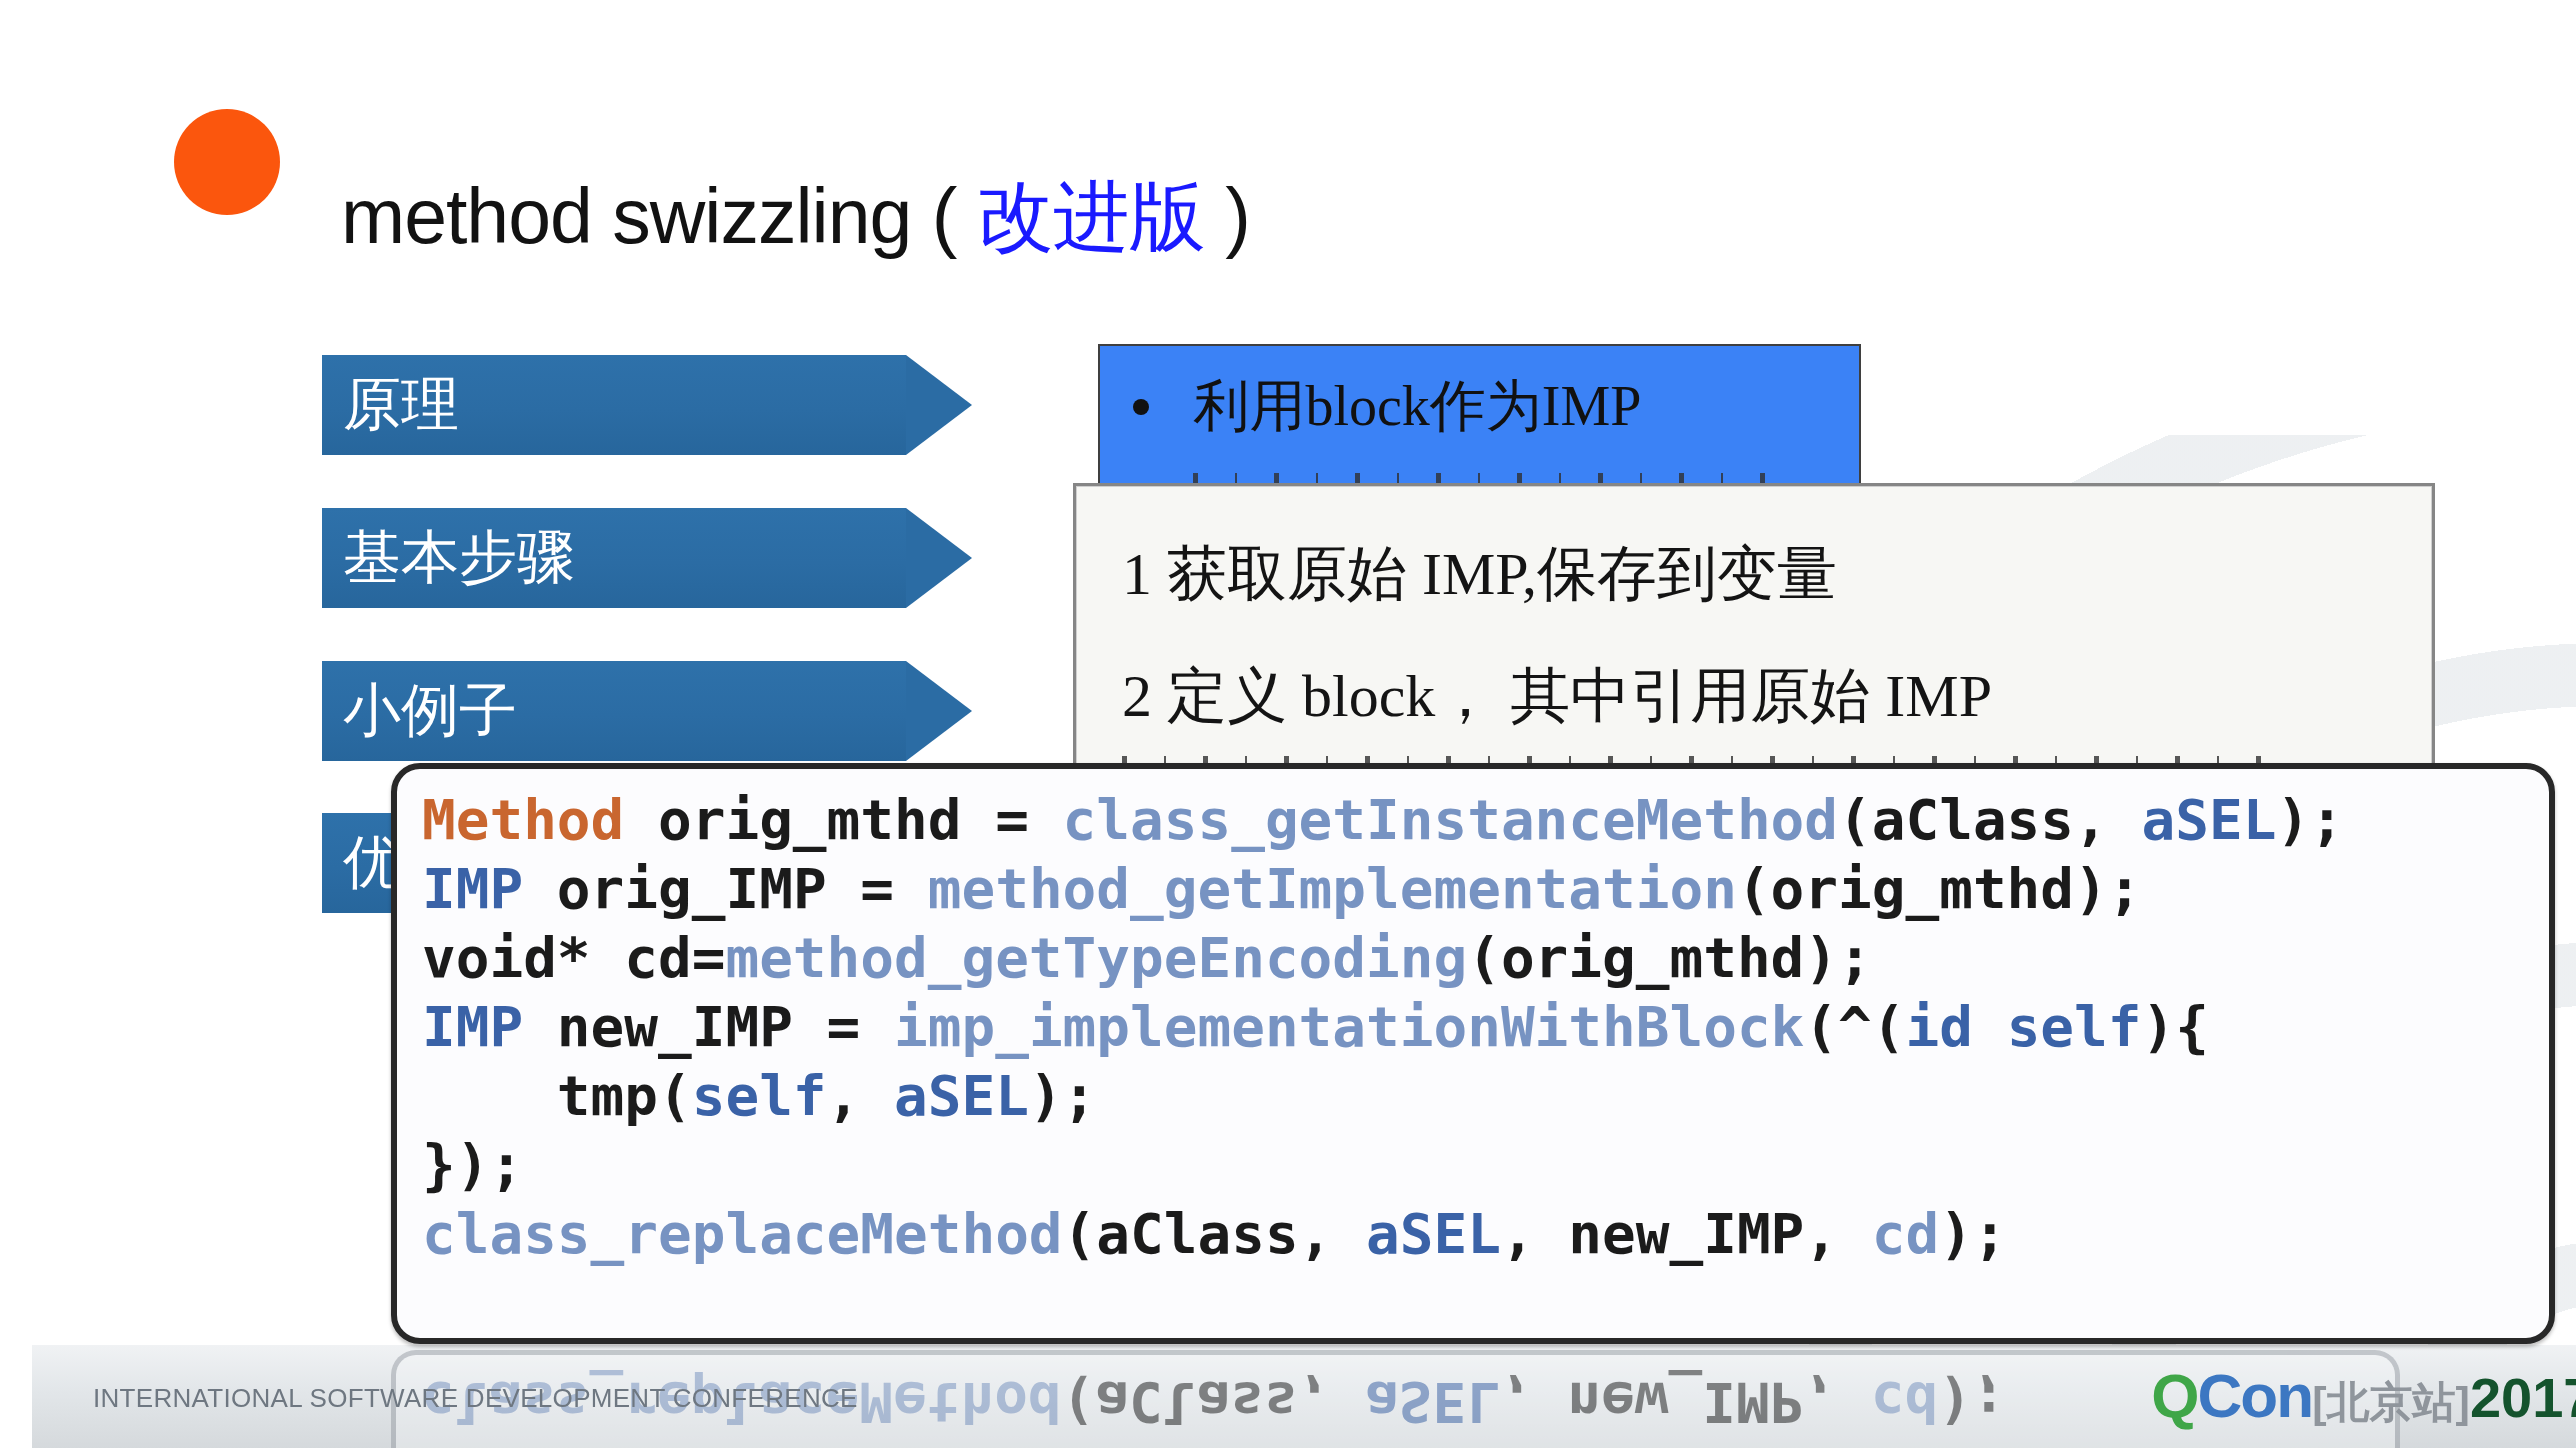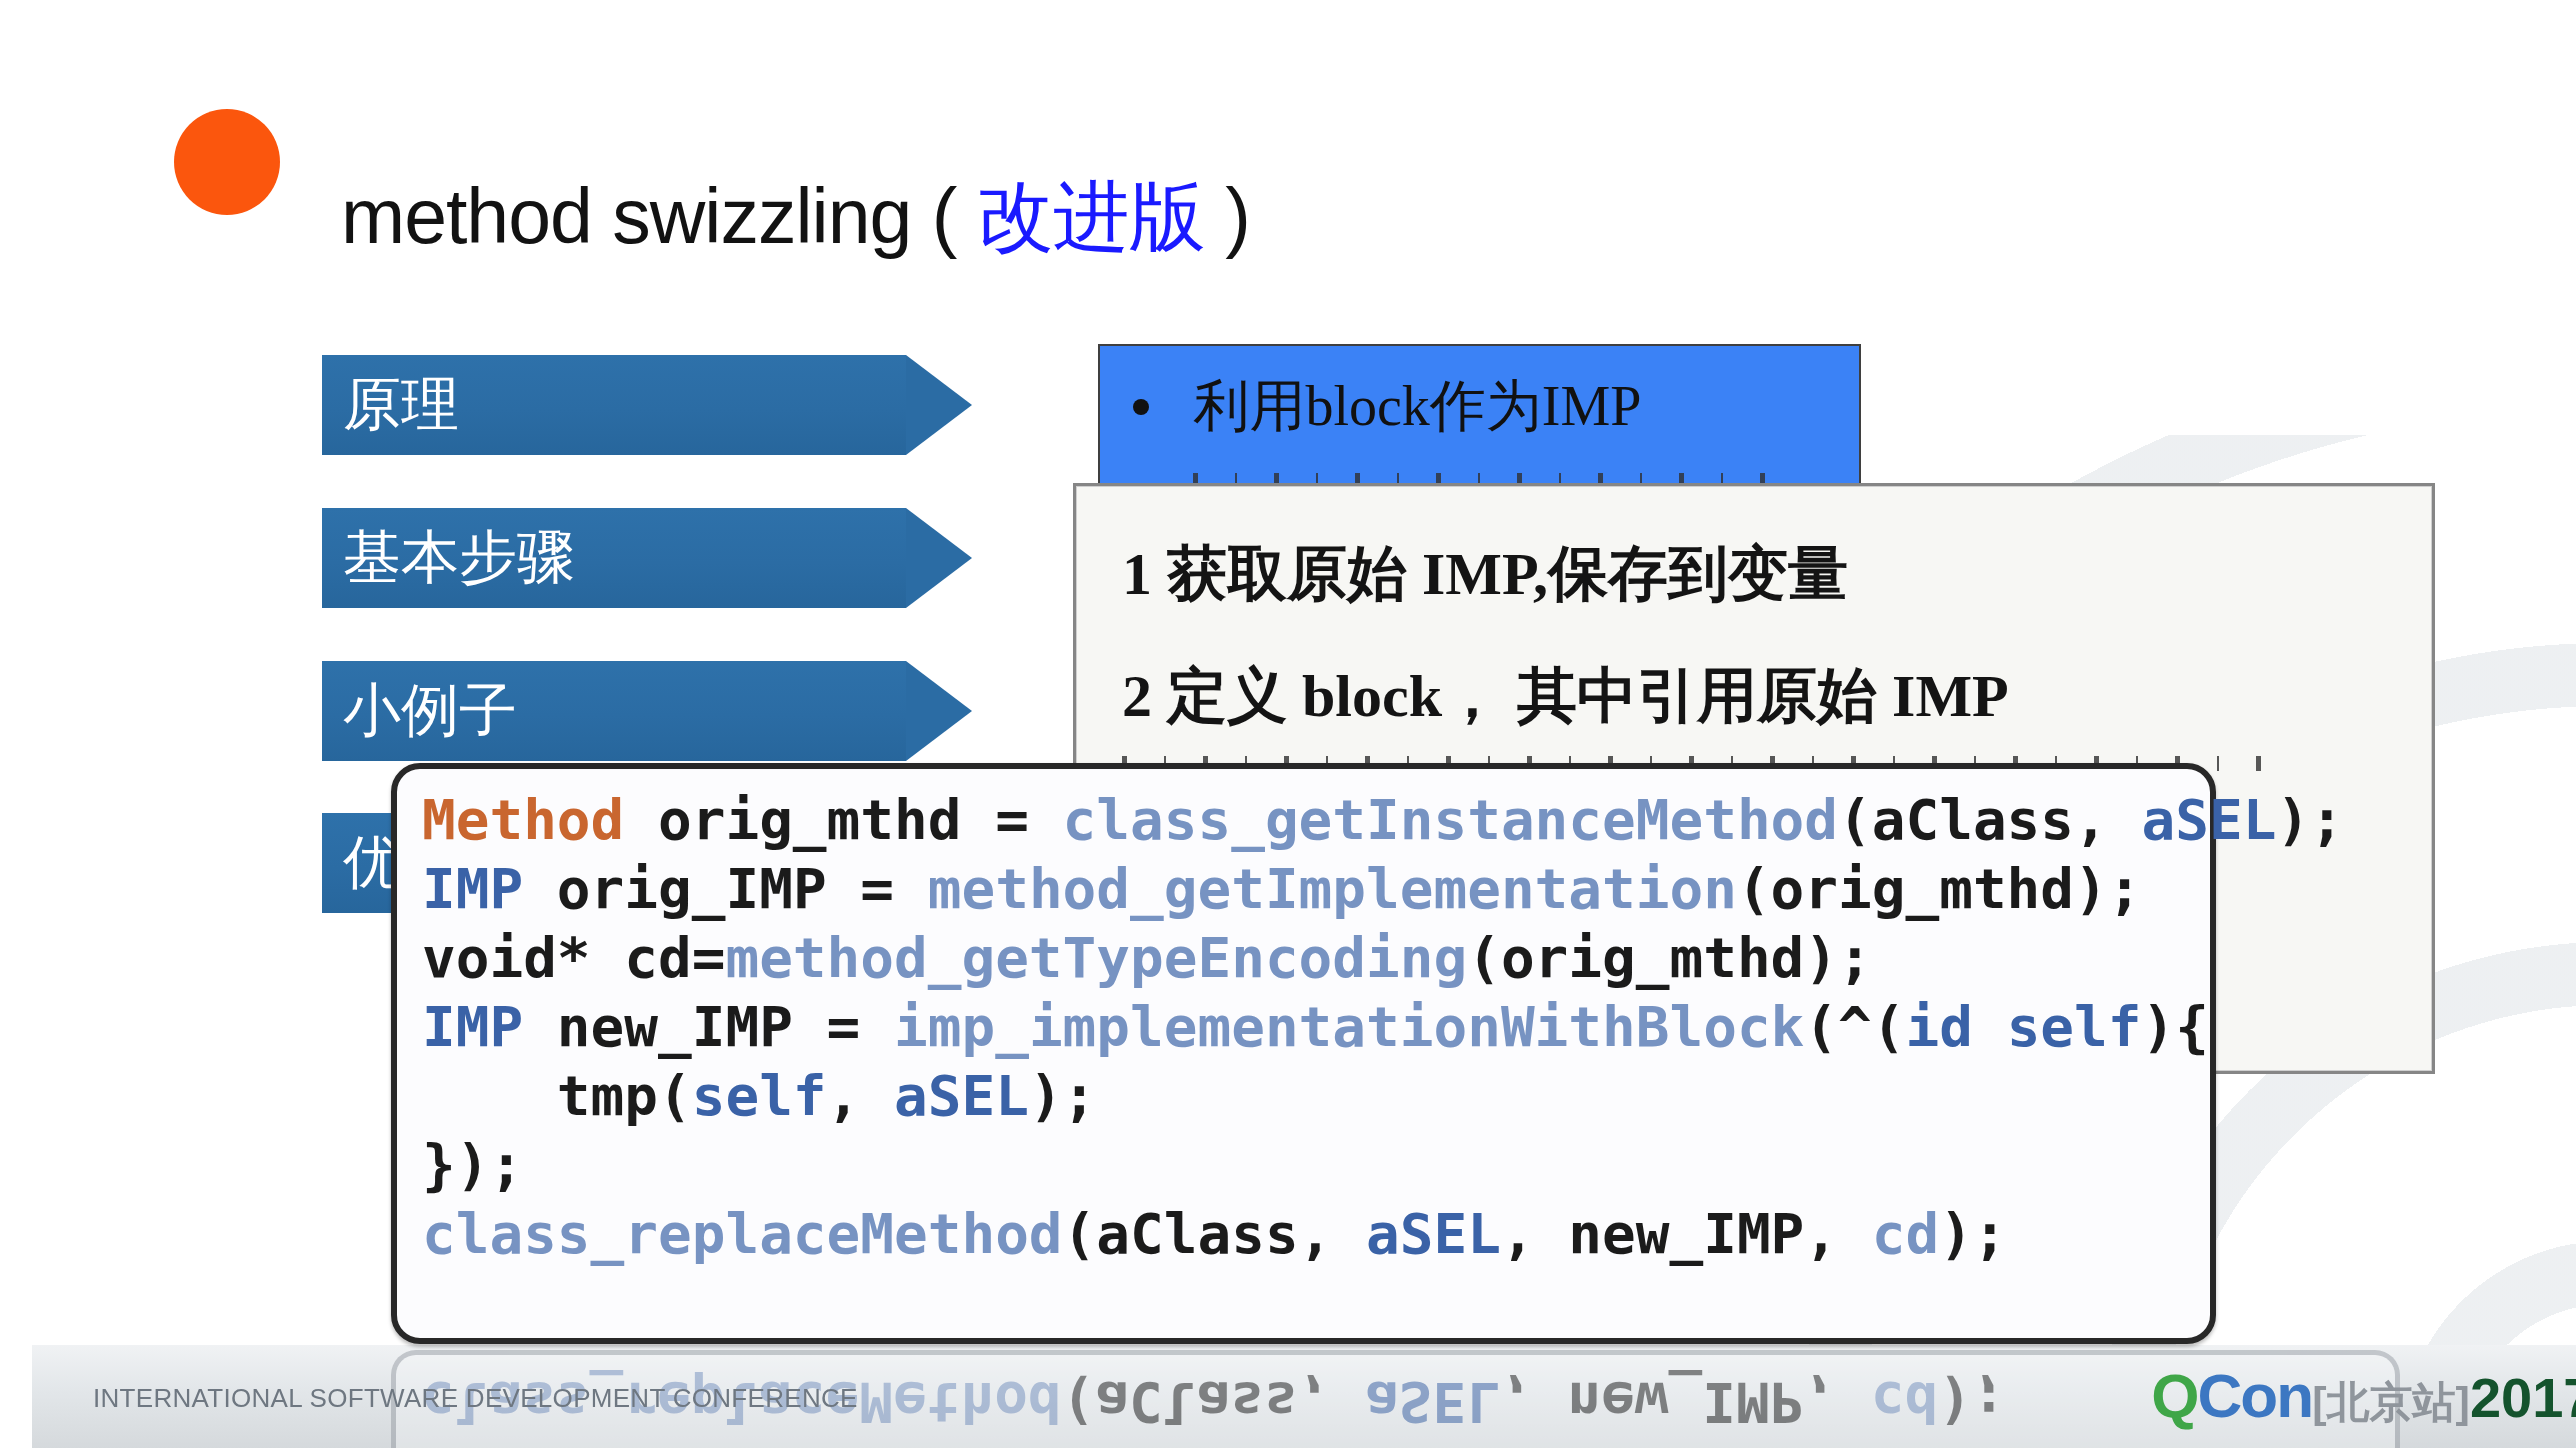--- a/index.html
+++ b/index.html
@@ -42,27 +42,27 @@
   .bullet-dot{width:16.4px;height:16.4px;border-radius:50%;background:#111;margin-right:44px;flex:0 0 auto;}
   .bullet-text{font-family:"Liberation Serif","DejaVu Serif",serif;font-size:56px;color:#111;white-space:pre;}
   .clip-marks{position:absolute;opacity:.8;
     background:repeating-linear-gradient(90deg,#2f2f2f 0 4.8px,transparent 4.8px 42px,#2f2f2f 42px 44px,transparent 44px 81px);}
   .bullet-box .clip-marks{left:93px;top:127px;width:580px;height:12.6px;}
 
   
   .steps-box{position:absolute;left:1041px;top:483px;width:1356px;height:585px;z-index:5;
     background:#f7f7f4;border:3.9px solid #868686;box-shadow:0 0 0 1px #cfcfcf inset;}
   .step-line{position:absolute;left:46px;white-space:pre;
-    font-family:"Liberation Serif","DejaVu Serif",serif;font-weight:700;font-size:60px;color:#141414;}
+    font-family:"Liberation Serif","DejaVu Serif",serif;font-weight:400;font-size:60px;color:#141414;}
   .step-line:nth-of-type(1){top:48px;}
   .step-line:nth-of-type(2){top:170px;}
   .steps-box .clip-marks{left:46px;top:270px;width:1140px;height:14.5px;}
 
   
-  .code-box{position:absolute;left:359px;top:763px;width:1825px;height:581px;z-index:6;
+  .code-box{position:absolute;left:359px;top:763px;width:2164px;height:581px;z-index:6;
     background:#fcfcfe;border:6.8px solid #282828;border-radius:29px;box-sizing:border-box;
     padding:15.5px 0 0 25px;box-shadow:0 2.9px 3.9px rgba(0,0,0,.25);}
   .code-line{white-space:pre;font-family:"DejaVu Sans Mono","Liberation Mono",monospace;
     font-weight:700;font-size:56px;line-height:69px;color:#1b1b1b;}
   .tok-k{color:#1b1b1b;}
   .tok-f{color:#7793c2;}
   .tok-t{color:#3a62a7;}
   .tok-o{color:#c9662f;}
 
   

